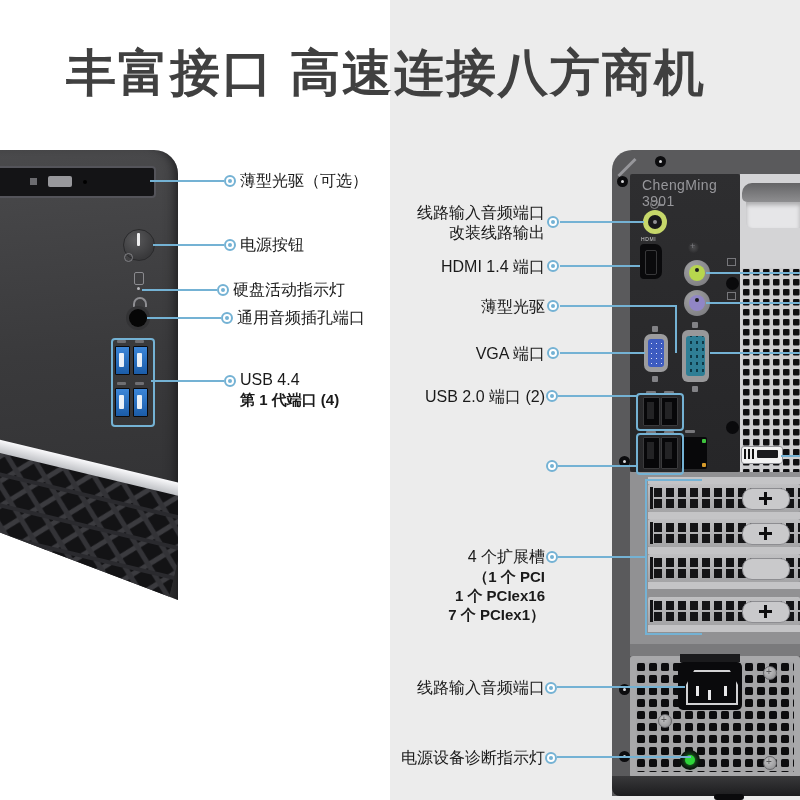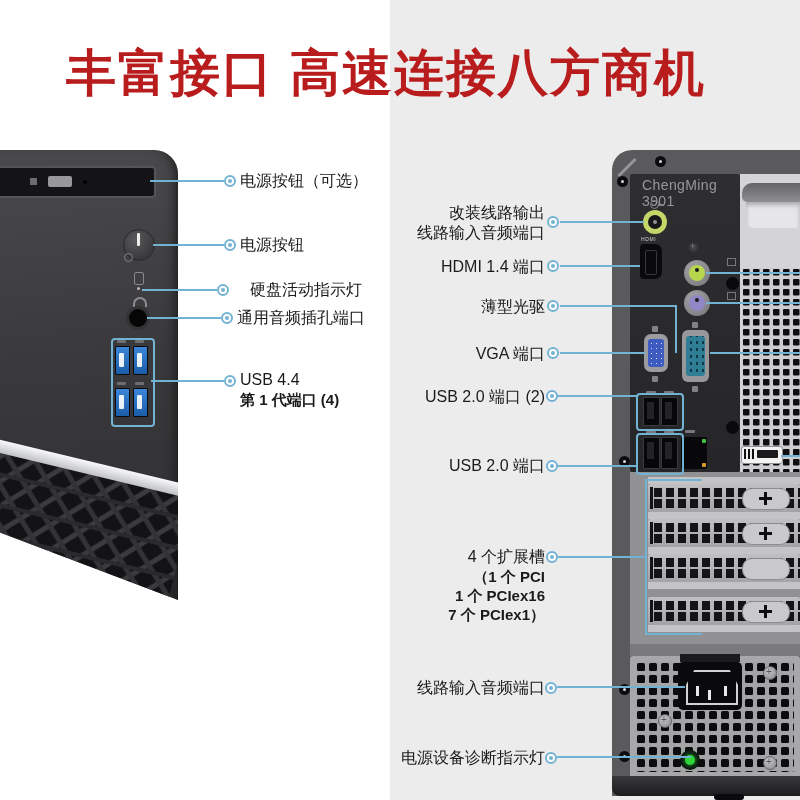--- a/index.html
+++ b/index.html
@@ -2,21 +2,21 @@
 <html style="--accent: #74b2d4;"><head>
 <meta charset="utf-8">
 <style>
   html,body{margin:0;padding:0;}
   body{width:800px;height:800px;position:relative;overflow:hidden;background:#ffffff;
        font-family:"Liberation Sans","DejaVu Sans",sans-serif;color:#151515;}
   .abs{position:absolute;}
   
   .bg-right{left:390px;top:0;width:410px;height:800px;background:#ececec;}
   
-  .title{left:66px;top:40px;width:700px;font-size:50px;font-weight:700;letter-spacing:2px;color:#b91c1c;}
+  .title{left:66px;top:40px;width:700px;font-size:50px;font-weight:700;letter-spacing:2px;color:#404040;}
   
   :root{--accent:#74b2d4;}
   .cline{position:absolute;height:2px;background:var(--accent);}
   .vline{position:absolute;width:2px;background:var(--accent);}
   .dot{position:absolute;width:8px;height:8px;border:2px solid var(--accent);border-radius:50%;background:#fff;}
   .dot::after{content:"";position:absolute;left:2px;top:2px;width:4px;height:4px;border-radius:50%;background:var(--accent);}
   .brk{position:absolute;border:2px solid var(--accent);border-radius:4px;background:transparent;}
   .lbl{position:absolute;font-size:16px;line-height:20px;color:#1a1a1a;white-space:nowrap;}
   .lbl span{display:block;}
   .rlbl{text-align:right;}
@@ -271,51 +271,51 @@
     <div class="pscrew" style="left:133px;top:10px;"></div>
     <div class="pscrew" style="left:133px;top:100px;"></div>
   </div>
   <div class="bstrip"></div>
   <div class="foot"></div>
 </div>
 
 <div class="cline" style="left:150px;top:180px;width:74px;"></div>
 <i class="dot" style="left:224px;top:175px;"></i>
 <div class="lbl" style="left:240px;top:171px;">
-    <span>电源按钮（可选）</span>
+    <span>薄型光驱（可选）</span>
   </div>
 
 <div class="cline" style="left:153px;top:244px;width:71px;"></div>
 <i class="dot" style="left:224px;top:239px;"></i>
 <div class="lbl" style="left:240px;top:235px;">
     <span>电源按钮</span>
   </div>
 
 <div class="cline" style="left:142px;top:289px;width:75px;"></div>
 <i class="dot" style="left:217px;top:284px;"></i>
-<div class="lbl" style="left:233px;top:280px;margin-left:17px;">
+<div class="lbl" style="left:233px;top:280px;">
     <span>硬盘活动指示灯</span>
   </div>
 
 <div class="cline" style="left:147px;top:317px;width:74px;"></div>
 <i class="dot" style="left:221px;top:312px;"></i>
 <div class="lbl" style="left:237px;top:308px;">
     <span>通用音频插孔端口</span>
   </div>
 
 <div class="cline" style="left:151px;top:380px;width:73px;"></div>
 <i class="dot" style="left:224px;top:375px;"></i>
 <div class="lbl" style="left:240px;top:370px;">
   <span>USB 4.4</span>
   <span class="sub">第 1 代端口 (4)</span>
 </div>
 
 <div class="lbl rlbl" style="right:255px;top:203px;">
+  <span>线路输入音频端口</span>
   <span>改装线路输出</span>
-  <span>线路输入音频端口</span>
 </div>
 <i class="dot" style="left:547px;top:216px;"></i>
 <div class="cline" style="left:560px;top:221px;width:84px;"></div>
 
 <div class="lbl rlbl" style="right:255px;top:257px;">
   <span>HDMI 1.4 端口</span>
 </div>
 <i class="dot" style="left:547px;top:260px;"></i>
 <div class="cline" style="left:560px;top:265px;width:80px;"></div>
 
@@ -333,21 +333,20 @@
 <div class="cline" style="left:560px;top:352px;width:85px;"></div>
 
 <div class="lbl rlbl" style="right:255px;top:387px;">
   <span>USB 2.0 端口 (2)</span>
 </div>
 <i class="dot" style="left:546px;top:390px;"></i>
 <div class="cline" style="left:558px;top:395px;width:79px;"></div>
 <div class="brk" style="left:636px;top:393px;width:44px;height:34px;"></div>
 
 <div class="lbl rlbl" style="right:255px;top:456px;">
-  <span>USB 2.0 端口</span>
 </div>
 <i class="dot" style="left:546px;top:460px;"></i>
 <div class="cline" style="left:558px;top:465px;width:79px;"></div>
 <div class="brk" style="left:636px;top:433px;width:44px;height:38px;"></div>
 
 <div class="lbl rlbl" style="right:255px;top:547px;">
   <span>4 个扩展槽</span>
   <span class="sub" style="line-height:19px;">（1 个 PCI</span>
   <span class="sub" style="line-height:19px;">1 个 PCIex16</span>
   <span class="sub" style="line-height:19px;">7 个 PCIex1）</span>

